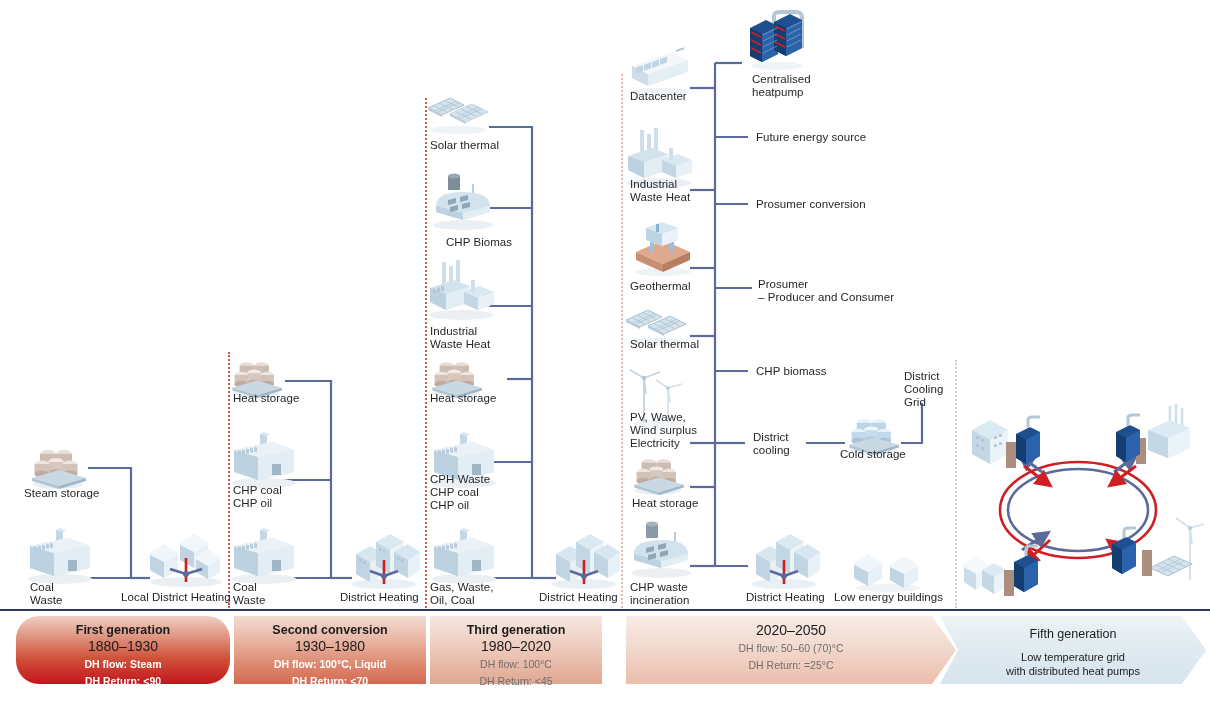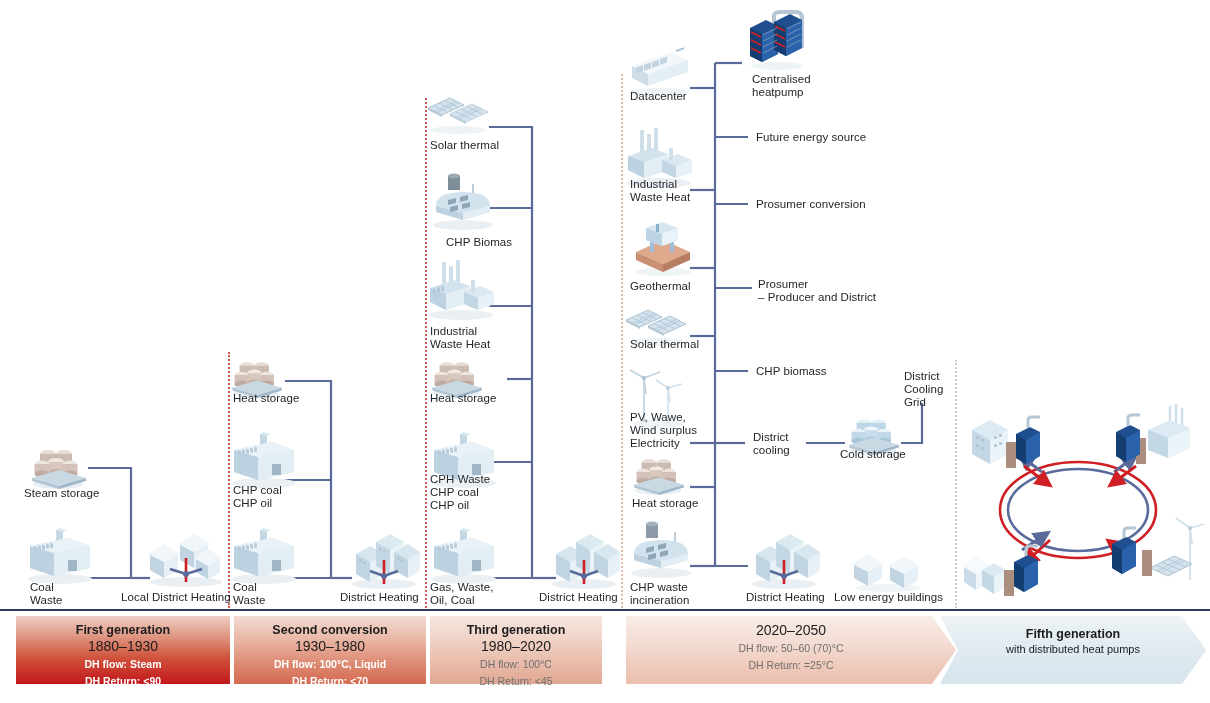--- a/index.html
+++ b/index.html
@@ -49,26 +49,26 @@
   .bars { position: absolute; left: 0; top: 616px; height: 70px; width: 1210px; }
   .bar {
     position: absolute; top: 0; height: 68px;
     text-align: center;
     padding-top: 6px;
   }
   .bar .g-title { font-size: 12.5px; font-weight: bold; color: #1c1c1c; line-height: 16px; }
   .bar .g-years { font-size: 14px; color: #1c1c1c; line-height: 16px; }
   .bar .g-flow  { font-size: 10.5px; font-weight: bold; color: #ffffff; line-height: 12.5px; margin-top: 4px; }
   .bar .g-flow.dark { color: #6f6f6f; font-weight: normal; }
-  .bar.b1 { background: linear-gradient(180deg,#f0cfc6 0%,#e09a86 28%,#d0523a 62%,#c3161c 100%); }
+  .bar.b1 { background: linear-gradient(180deg,#f0cfc6 0%,#e09a86 28%,#d0523a 62%,#c3161c 100%); border-radius: 23px; }
   .bar.b2 { background: linear-gradient(180deg,#f3dbd3 0%,#e9b6a4 35%,#dd8a72 70%,#d46a50 100%); }
   .bar.b3 { background: linear-gradient(180deg,#f6e6e0 0%,#efcfc2 40%,#e7b7a5 75%,#e0a791 100%); }
   .bar.b4 { background: linear-gradient(180deg,#f8ece7 0%,#f3dcd2 40%,#eec8b9 78%,#eabfad 100%); }
   .bar.b5 { background: linear-gradient(180deg,#eef3f6 0%,#e1ebf1 45%,#d6e4ed 100%); }
-  .bar.b5 .g-title { font-weight: bold; }
+  .bar.b5 .g-title { font-weight: normal; }
   .bar.b5 .g-sub { font-size: 11px; color: #1c1c1c; line-height: 14px; margin-top: 8px; }
 
   
   .bar.arrow-out { clip-path: polygon(0 0, calc(100% - 24px) 0, 100% 50%, calc(100% - 24px) 100%, 0 100%); }
   .bar.arrow-in  { clip-path: polygon(0 0, calc(100% - 24px) 0, 100% 50%, calc(100% - 24px) 100%, 0 100%, 18px 50%); }
 
   
   .icon { position: absolute; }
   .icon svg { display: block; overflow: visible; }
 </style>
@@ -807,21 +807,21 @@
   <div class="lbl" style="left:630px; top:437px;">Electricity</div>
   <div class="lbl" style="left:632px; top:497px;">Heat storage</div>
   <div class="lbl" style="left:630px; top:581px;">CHP waste</div>
   <div class="lbl" style="left:630px; top:594px;">incineration</div>
 
   <div class="lbl" style="left:752px; top:73px;">Centralised</div>
   <div class="lbl" style="left:752px; top:86px;">heatpump</div>
   <div class="lbl" style="left:756px; top:131px;">Future energy source</div>
   <div class="lbl" style="left:756px; top:198px;">Prosumer conversion</div>
   <div class="lbl" style="left:758px; top:278px;">Prosumer</div>
-  <div class="lbl" style="left:758px; top:291px;">– Producer and District</div>
+  <div class="lbl" style="left:758px; top:291px;">– Producer and Consumer</div>
   <div class="lbl" style="left:756px; top:365px;">CHP biomass</div>
   <div class="lbl" style="left:753px; top:431px;">District</div>
   <div class="lbl" style="left:753px; top:444px;">cooling</div>
   <div class="lbl" style="left:840px; top:448px;">Cold storage</div>
   <div class="lbl" style="left:904px; top:370px;">District</div>
   <div class="lbl" style="left:904px; top:383px;">Cooling</div>
   <div class="lbl" style="left:904px; top:396px;">Grid</div>
   <div class="lbl" style="left:746px; top:591px;">District Heating</div>
   <div class="lbl" style="left:834px; top:591px;">Low energy buildings</div>
 
@@ -849,18 +849,19 @@
     </div>
 
     <div class="bar b4 arrow-out" style="left:626px; width:330px;">
       <div class="g-years">2020–2050</div>
       <div class="g-flow dark">DH flow: 50–60 (70)°C</div>
       <div class="g-flow dark">DH Return: =25°C</div>
     </div>
 
     <div class="bar b5 arrow-in" style="left:940px; width:266px; padding-top:10px;">
       <div class="g-title">Fifth generation</div>
+      <div class="g-sub">Low temperature grid</div>
       <div class="g-sub" style="margin-top:0;">with distributed heat pumps</div>
     </div>
 
   </div>
 
 </div>
 
 </body></html>

